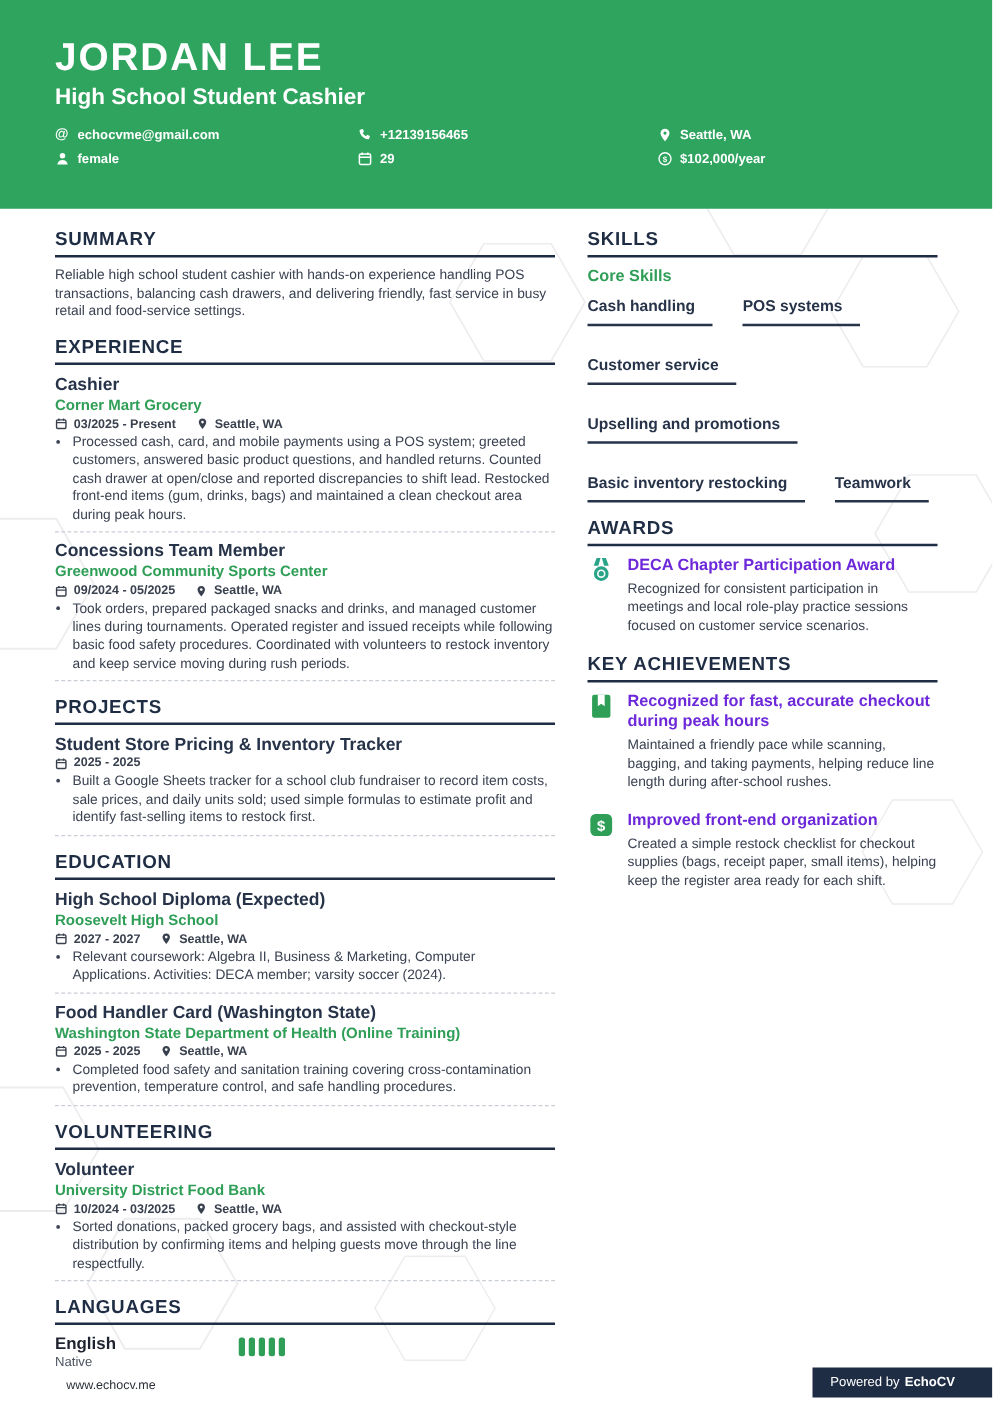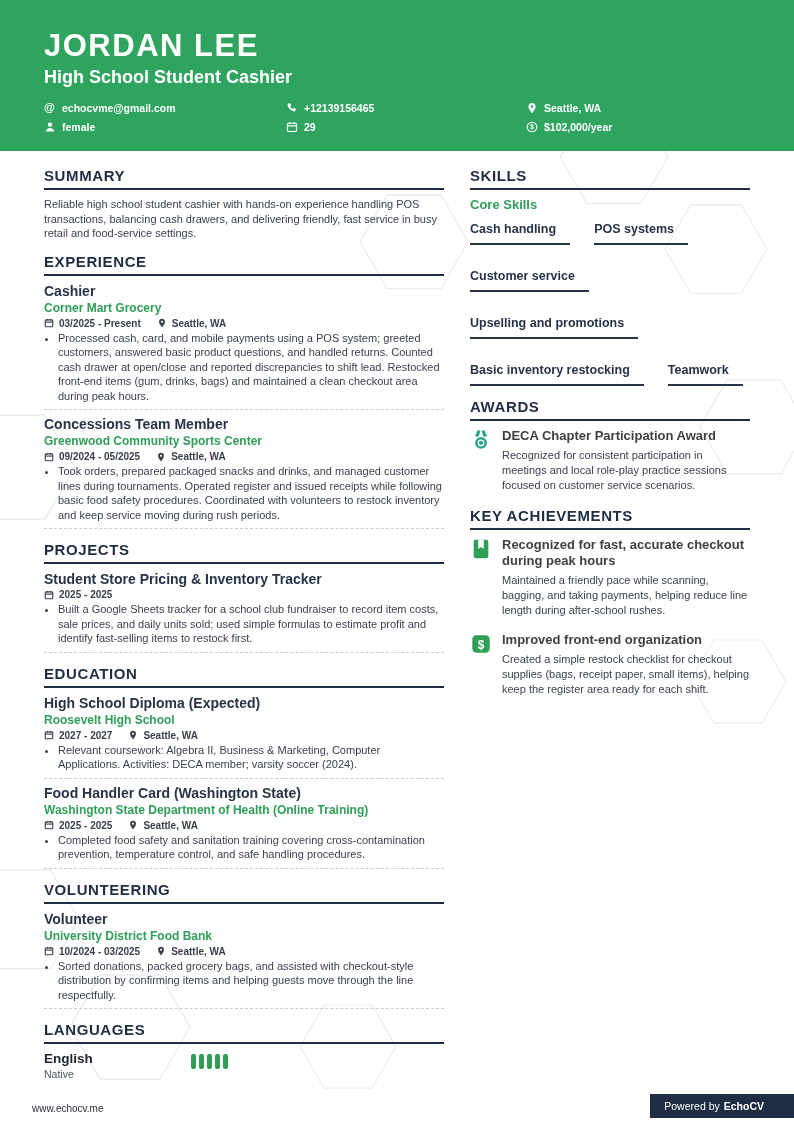--- a/index.html
+++ b/index.html
@@ -4,21 +4,21 @@
 <style>
   * { box-sizing: border-box; }
   html,body { margin:0; padding:0; background:#ffffff; }
   body { font-family:"Liberation Sans","DejaVu Sans",sans-serif; color:#3a4150; }
   .page { position:relative; width:794px; height:1123px; margin:0 auto; background:#ffffff; overflow:hidden; }
 
   
   .hexes { position:absolute; inset:0; z-index:0; pointer-events:none; }
 
   
-  .header { position:relative; z-index:1; background:#2ea45f; color:#fff; padding:28px 44px 18px; }
+  .header { position:relative; z-index:1; background:#2ea45f; color:#fff; padding:28px 44px 34px; }
   .name { margin:0; font-size:31px; font-weight:800; letter-spacing:1.5px; }
   .job-title { font-size:18px; font-weight:700; margin-top:3px; }
   .contact { display:grid; grid-template-columns:242px 240px 1fr; row-gap:7px; margin-top:14px; font-size:10.5px; font-weight:700; }
   .contact-item { display:flex; align-items:center; gap:6px; }
   .cicon { width:12px; height:12px; display:inline-flex; flex:0 0 auto; }
   .at-glyph { font-size:11px; font-weight:700; line-height:1; }
 
   
   .columns { position:relative; z-index:1; display:flex; gap:26px; padding:16px 44px 0; }
   .col-left  { width:400px; flex:0 0 auto; }
@@ -38,34 +38,34 @@
   ul.bullets { margin:2px 0 0; padding-left:14px; font-size:11px; line-height:1.32; color:#3a4150; }
 
   
   .skill-group-title { color:#2f9e57; font-weight:700; font-size:13px; margin:2px 0 10px; }
   .skills-wrap { display:flex; flex-wrap:wrap; column-gap:24px; row-gap:14px;gap:24px; }
   .skill { font-size:12.5px; font-weight:700; color:#273349; border-bottom:2px solid #273349; padding:0 14px 7px 0; }
 
   
   .card-item { display:flex; gap:10px; margin-bottom:14px; }
   .card-icon { flex:0 0 auto; width:22px; height:22px; margin-top:1px; }
-  .card-title { font-size:13px; font-weight:700; color:#404040; margin:0 0 4px; line-height:1.25; }
+  .card-title { font-size:13px; font-weight:700; color:#6d28d9; margin:0 0 4px; line-height:1.25; }
   .card-desc { font-size:11px; line-height:1.35; color:#3a4150; margin:0; }
 
   
   .lang-row { display:flex; }
   .lang-block { width:50%; display:flex; justify-content:space-between; align-items:flex-start; padding-right:16px; }
   .lang-name { font-size:13.5px; font-weight:700; color:#1f2330; }
   .lang-level { font-size:10.5px; color:#4c5360; margin-top:2px; }
   .bars { display:flex; gap:3px; margin-top:3px; }
   .bar { width:5px; height:15px; border-radius:2px; background:#cfe7d8; }
   .bar.on { background:#2f9e57; }
 
   
-  .site { position:absolute; z-index:2; left:32px; bottom:9px; font-size:10px; color:#2b2f38; }
+  .site { position:absolute; z-index:2; left:53px; bottom:9px; font-size:10px; color:#2b2f38; }
   .powered { position:absolute; z-index:2; right:0; bottom:5px; background:#1f2d44; color:#fff; font-size:10.5px; padding:6px 30px 6px 14px; display:flex; gap:4px; align-items:center; }
   .powered .brand { font-weight:800; }
 </style>
 </head>
 <body>
 
 <div class="page">
 
   <svg class="hexes" width="794" height="1123" viewBox="0 0 794 1123" aria-hidden="true">
     <g fill="none" stroke="#ededf0" stroke-width="1.5">

